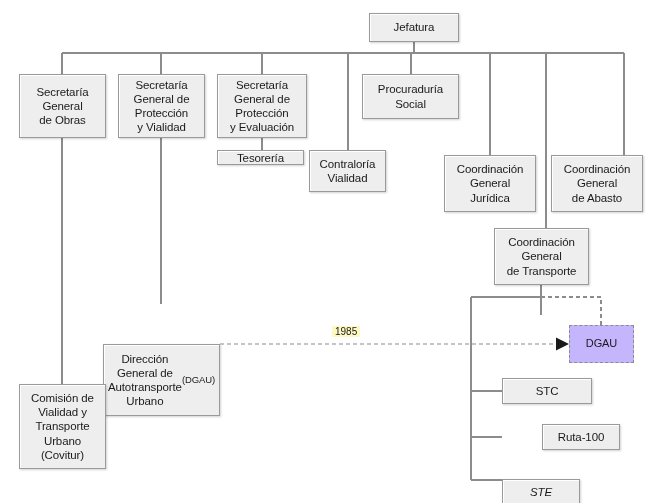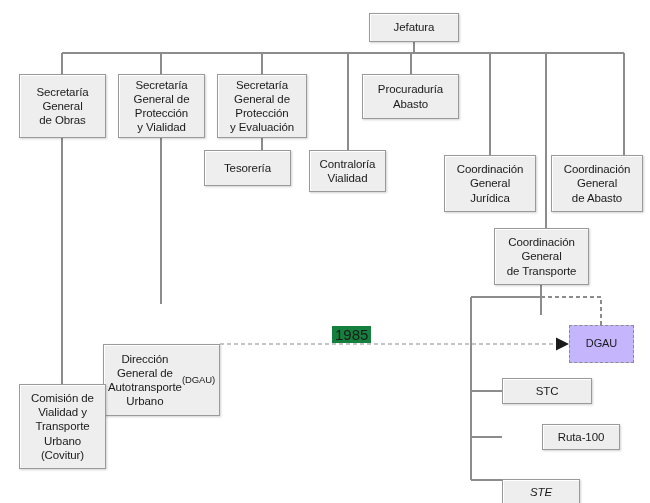--- a/index.html
+++ b/index.html
@@ -46,23 +46,23 @@
     background: #c4b5fd;
     border: 1px dashed #8c8c8c;
     box-shadow: none;
     font-size: 11px;
   }
   .node .abbr {
     font-size: 9.5px;
   }
   .year-label {
     position: absolute;
-    font-size: 15px;
+    font-size: 10px;
     color: #1a1a1a;
-    background: #15803d;
+    background: #fef9c3;
     padding: 0 3px;
   }
 </style>
 </head>
 <body>
 
 <div id="chart-root">
 
   <svg class="connectors" viewBox="0 0 650 503" xmlns="http://www.w3.org/2000/svg">
     <defs>
@@ -124,23 +124,23 @@
 General de
 Protección
 y Vialidad</div>
 
   <div class="node" style="left:217px; top:74px; width:90px; height:64px;">Secretaría
 General de
 Protección
 y Evaluación</div>
 
   <div class="node" style="left:362px; top:74px; width:97px; height:45px;">Procuraduría
-Abasto</div>
+Social</div>
 
-  <div class="node" style="left:204px; top:150px; width:87px; height:36px;">Tesorería</div>
+  <div class="node" style="left:217px; top:150px; width:87px; height:15px;">Tesorería</div>
 
   <div class="node" style="left:309px; top:150px; width:77px; height:42px;">Contraloría
 Vialidad</div>
 
   <div class="node" style="left:444px; top:155px; width:92px; height:57px;">Coordinación
 General
 Jurídica</div>
 
   <div class="node" style="left:551px; top:155px; width:92px; height:57px;">Coordinación
 General

